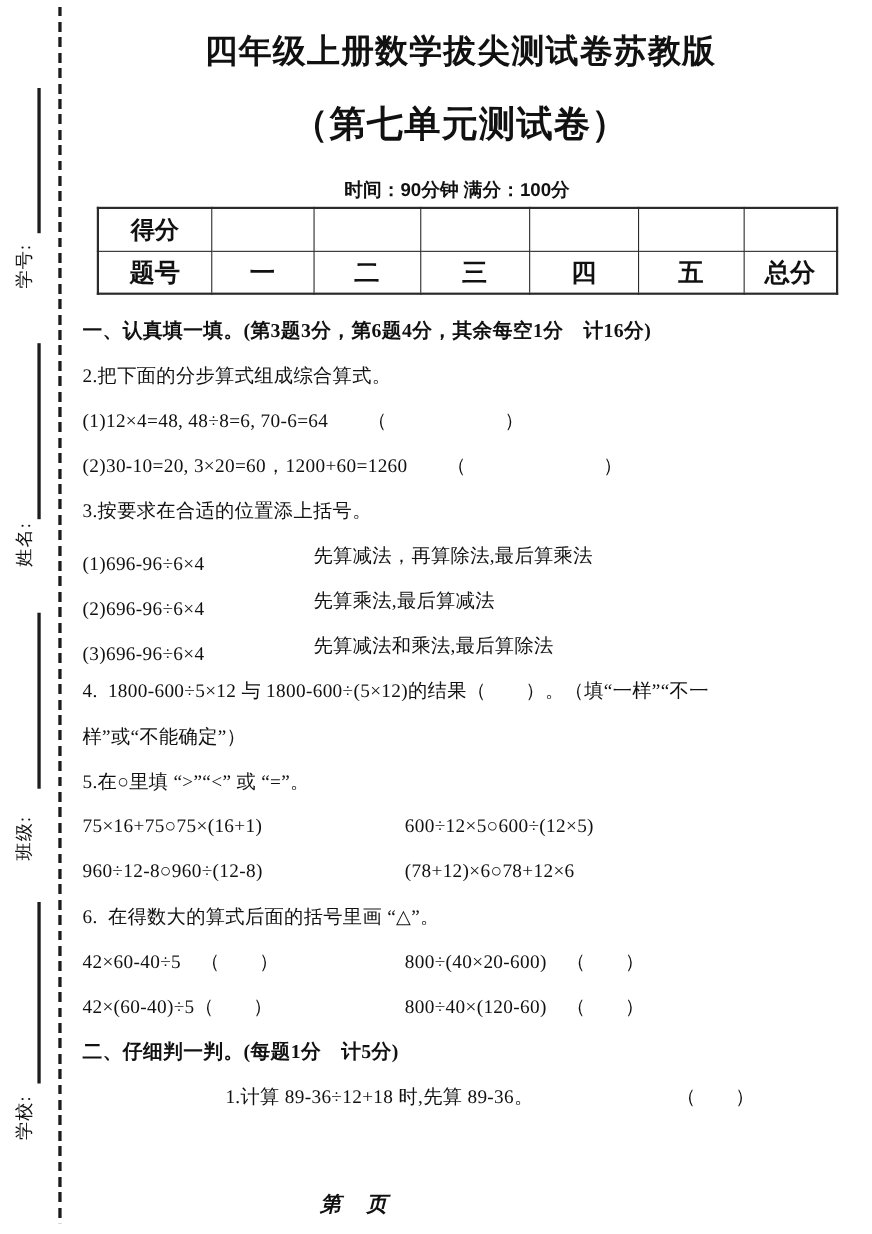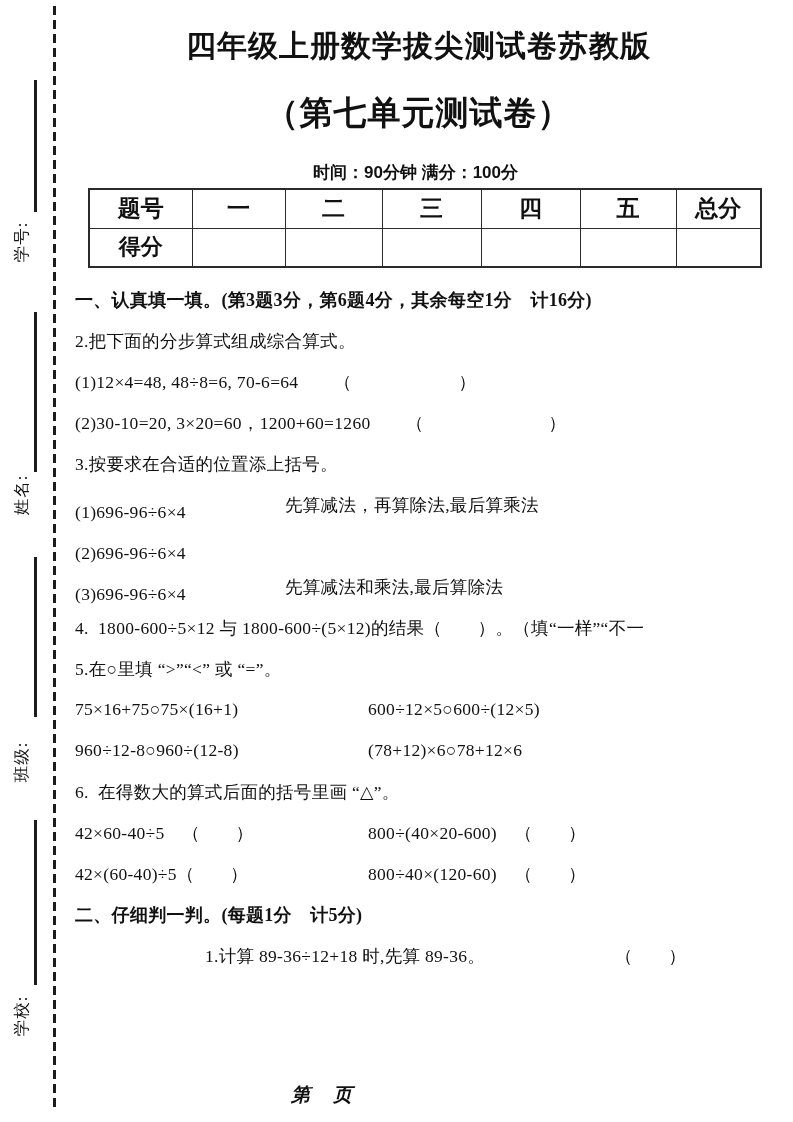--- a/index.html
+++ b/index.html
@@ -101,59 +101,61 @@
       <col style="width:103px">
         <col style="width:93px">
         <col style="width:97px">
       <col style="width:99px">
         <col style="width:99px">
         <col style="width:96px">
         <col style="width:85px">
     </colgroup>
     <tbody>
         <tr>
+      <td>得分</td>
+      <td></td>
+      <td></td>
+      <td></td>
+      <td></td>
+      <td></td>
+      <td></td>
+    </tr>
+    <tr>
       <td class="hdr">题号</td>
       <td class="hdr">一</td>
       <td class="hdr">二</td>
       <td class="hdr">三</td>
       <td class="hdr">四</td>
       <td class="hdr">五</td>
       <td class="hdr">总分</td>
-    </tr>
-    <tr>
-      <td>得分</td>
-      <td></td>
-      <td></td>
-      <td></td>
-      <td></td>
-      <td></td>
-      <td></td>
     </tr>
   </tbody>
     </table>
 </div>
 
 <div class="paper-body">
   <div class="line heading">一、认真填一填。(第3题3分，第6题4分，其余每空1分　计16分)</div>
   <div class="line">2.把下面的分步算式组成综合算式。</div>
   <div class="line">(1)12×4=48, 48÷8=6, 70-6=64　　（　　　　　　）</div>
   <div class="line">(2)30-10=20, 3×20=60，1200+60=1260　　（　　　　　　　）</div>
   <div class="line">3.按要求在合适的位置添上括号。</div>
   <div class="line w210">
     <span class="col-l">(1)696-96÷6×4</span>
     <span class="col-r">先算减法，再算除法,最后算乘法</span>
   </div>
   <div class="line w210">
     <span class="col-l">(2)696-96÷6×4</span>
+    <span class="col-r">先算乘法,最后算减法</span>
   </div>
   <div class="line w210">
     <span class="col-l">(3)696-96÷6×4</span>
     <span class="col-r">先算减法和乘法,最后算除法</span>
   </div>
   <div class="line">4.  1800-600÷5×12 与 1800-600÷(5×12)的结果（　　）。（填“一样”“不一</div>
+  <div class="line">样”或“不能确定”）</div>
   <div class="line">5.在○里填 “&gt;”“&lt;” 或 “=”。</div>
   <div class="line">
     <span class="col-l">75×16+75○75×(16+1)</span>
     <span class="col-r">600÷12×5○600÷(12×5)</span>
   </div>
   <div class="line">
     <span class="col-l">960÷12-8○960÷(12-8)</span>
     <span class="col-r">(78+12)×6○78+12×6</span>
   </div>
   <div class="line">6.  在得数大的算式后面的括号里画 “△”。</div>

